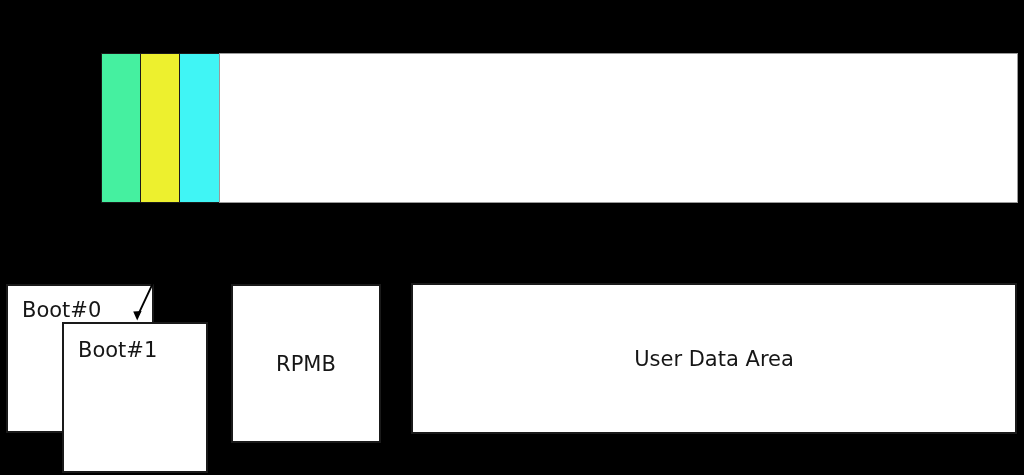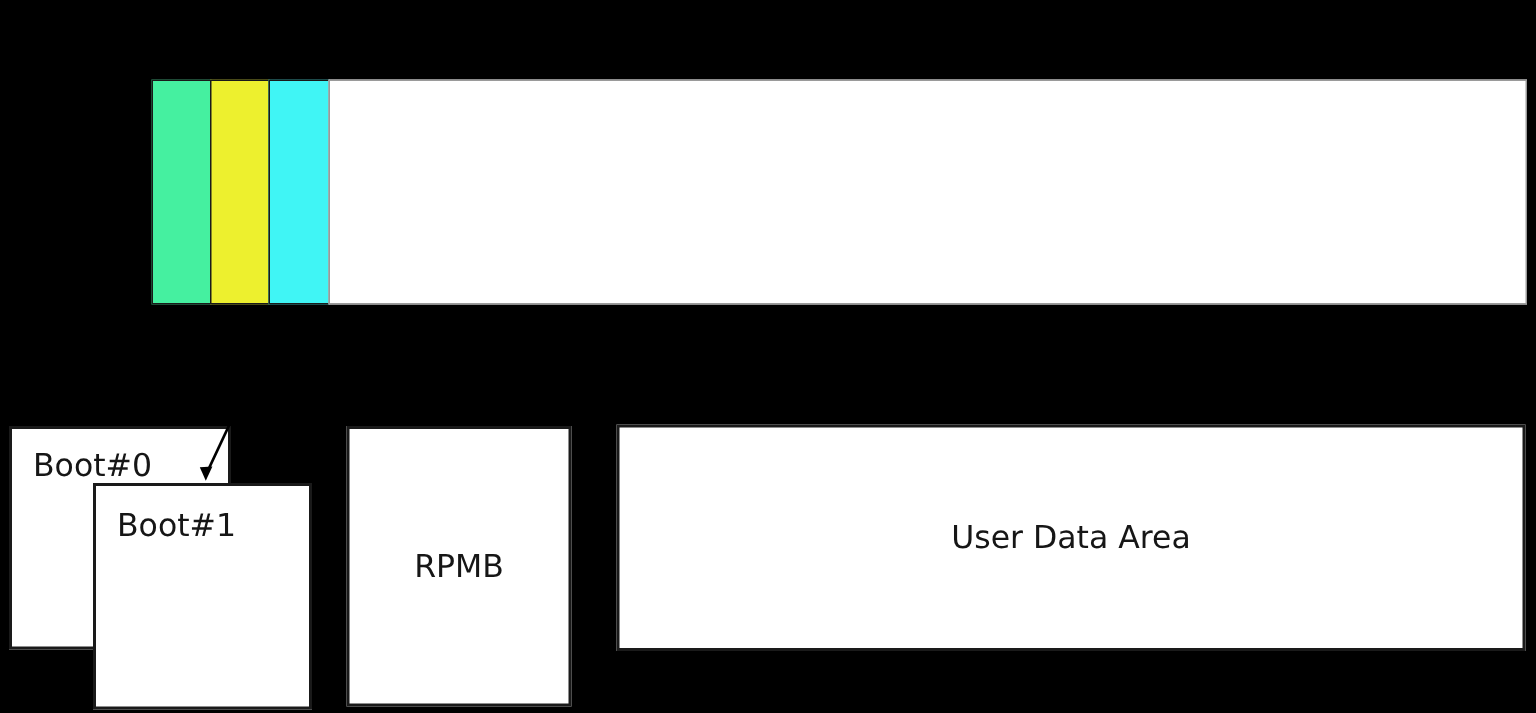--- a/index.html
+++ b/index.html
@@ -73,21 +73,21 @@
   }
   #boot1-label {
     left: 14px;
     top: 16px;
   }
   
   #rpmb {
     left: 231px;
     top: 284px;
     width: 150px;
-    height: 187px;
+    height: 159px;
     z-index: 1;
   }
   
   #uda {
     left: 411px;
     top: 283px;
     width: 606px;
     height: 151px;
     z-index: 1;
   }

